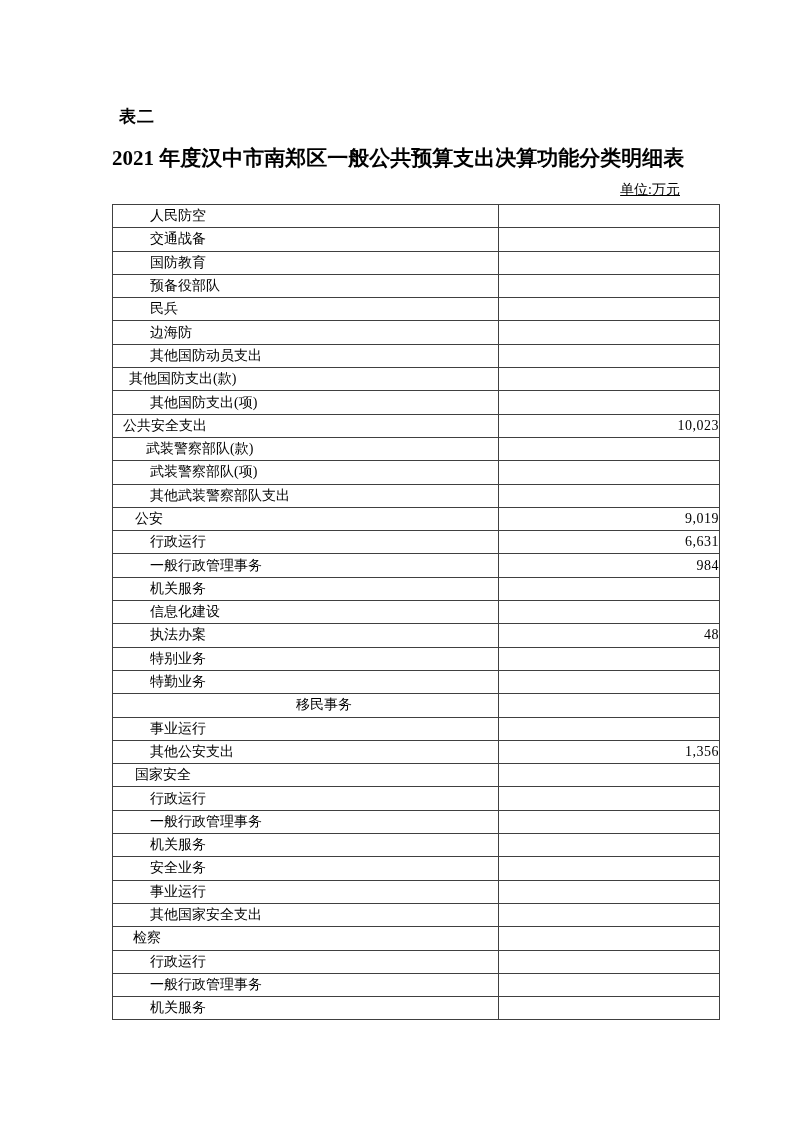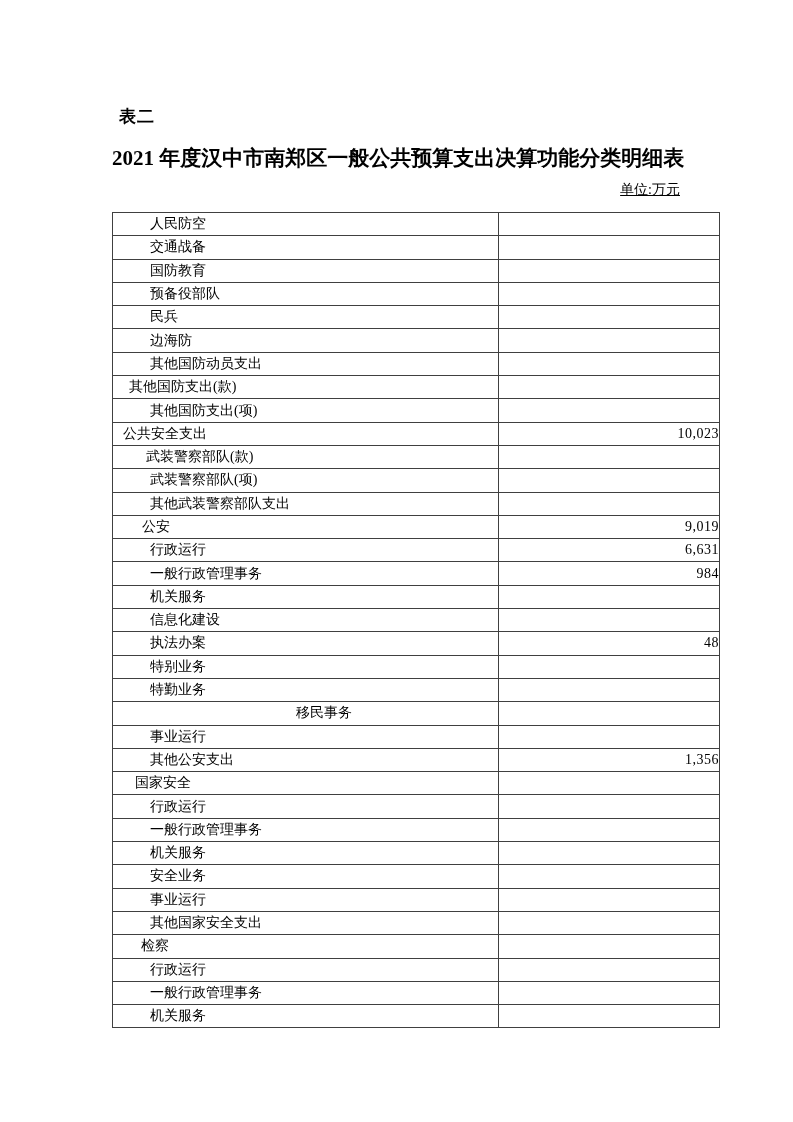--- a/index.html
+++ b/index.html
@@ -35,21 +35,21 @@
     left: 112px;
     top: 181px;
     width: 568px;
     text-align: right;
     font-size: 14px;
     text-decoration: underline;
   }
   table.budget {
     position: absolute;
     left: 112px;
-    top: 212px;
+    top: 204px;
     width: 568px;
     height: 816px;
     border-collapse: collapse;
     table-layout: fixed;
     border-radius: 23px;
   }
   table.budget tr { height: 23.31px; }
   table.budget td {
     border: 1px solid #404040;
     font-size: 14px;
@@ -124,21 +124,21 @@
         </tr>
         <tr>
           <td class="c-label" style="padding-left: 37px;">武装警察部队(项)</td>
           <td class="c-value"></td>
         </tr>
         <tr>
           <td class="c-label" style="padding-left: 37px;">其他武装警察部队支出</td>
           <td class="c-value"></td>
         </tr>
         <tr>
-          <td class="c-label" style="padding-left: 29px;">公安</td>
+          <td class="c-label" style="padding-left: 22px;">公安</td>
           <td class="c-value">9,019</td>
         </tr>
         <tr>
           <td class="c-label" style="padding-left: 37px;">行政运行</td>
           <td class="c-value">6,631</td>
         </tr>
         <tr>
           <td class="c-label" style="padding-left: 37px;">一般行政管理事务</td>
           <td class="c-value">984</td>
         </tr>
@@ -196,21 +196,21 @@
         </tr>
         <tr>
           <td class="c-label" style="padding-left: 37px;">事业运行</td>
           <td class="c-value"></td>
         </tr>
         <tr>
           <td class="c-label" style="padding-left: 37px;">其他国家安全支出</td>
           <td class="c-value"></td>
         </tr>
         <tr>
-          <td class="c-label" style="padding-left: 28px;">检察</td>
+          <td class="c-label" style="padding-left: 20px;">检察</td>
           <td class="c-value"></td>
         </tr>
         <tr>
           <td class="c-label" style="padding-left: 37px;">行政运行</td>
           <td class="c-value"></td>
         </tr>
         <tr>
           <td class="c-label" style="padding-left: 37px;">一般行政管理事务</td>
           <td class="c-value"></td>
         </tr>

